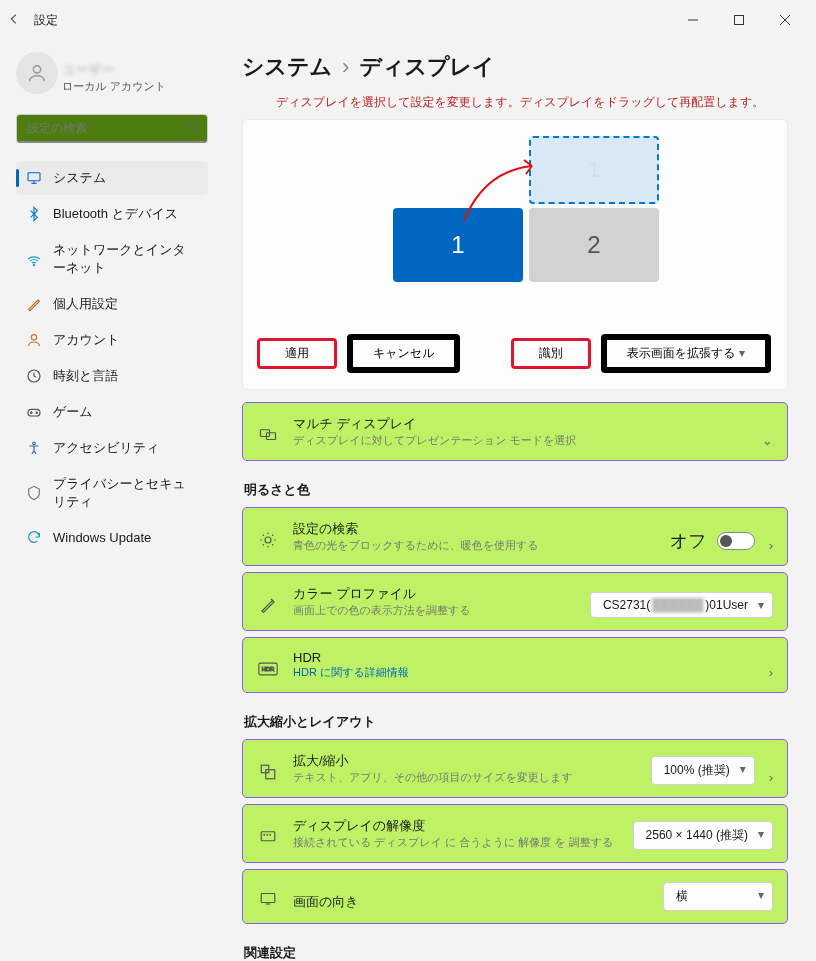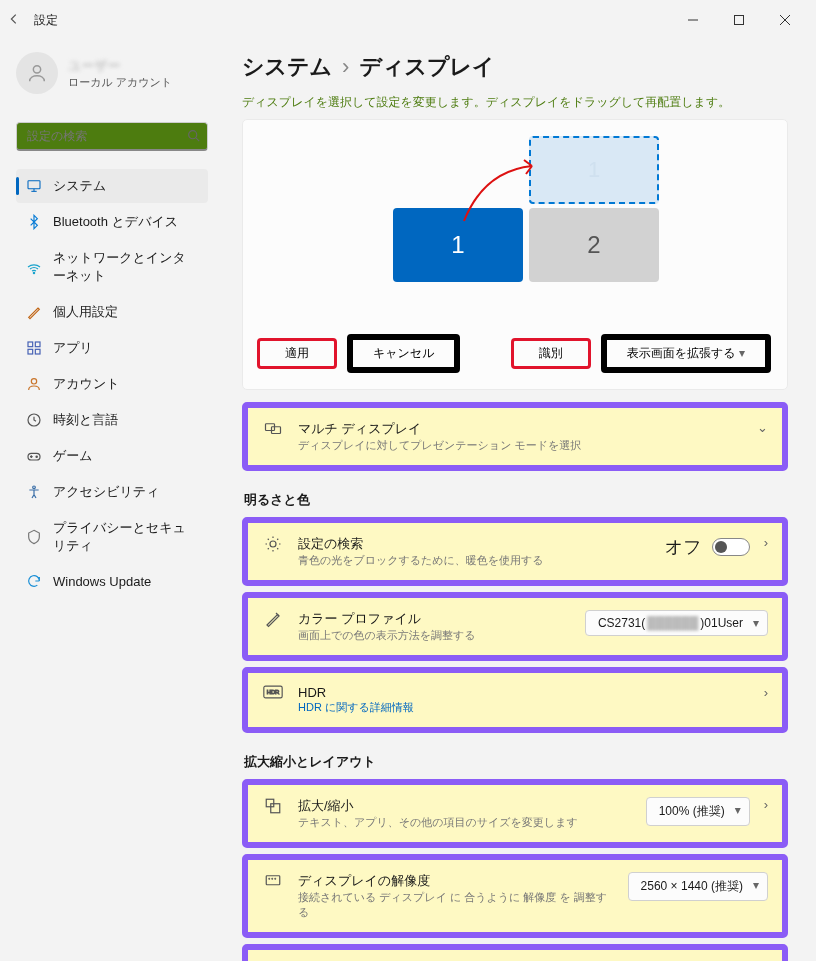--- a/index.html
+++ b/index.html
@@ -23,21 +23,21 @@
 .titlebar .wincontrols { margin-left: auto; display: flex; gap: 0; }
 .titlebar .winbtn { width: 46px; height: 32px; display:flex; align-items:center; justify-content:center; color:#333; cursor:pointer;}
 .main {
   display: flex;
   height: calc(100% - 40px);
 }
 .sidebar {
   width: 222px;
   padding: 12px 14px 0 16px;
 }
-.user { display:flex; align-items:center; gap:10px; margin-bottom: 28px;}
+.user { display:flex; align-items:flex-end; gap:4px; margin-bottom: 20px;}
 .avatar {
   width: 42px; height: 42px; border-radius: 50%;
   background: #e4e4e4; display:flex; align-items:center; justify-content:center;
   color: #999;
 }
 .user .name { font-size: 13px; color:#aaa; filter: blur(2px); }
 .user .sub { font-size: 11px; color:#555; }
 .searchwrap {
   position: relative; margin-bottom: 18px;
 }
@@ -61,21 +61,21 @@
   content:''; position:absolute; left:0; top:8px; bottom:8px; width:3px; background:#0067c0; border-radius:2px;
 }
 .nav-icon { width:16px; height:16px; display:flex; align-items:center; justify-content:center;}
 .content {
   flex: 1;
   padding: 12px 28px 20px 20px;
   overflow-y: auto;
 }
 .breadcrumb { display:flex; align-items:center; gap:10px; font-size:22px; font-weight:600; margin-bottom:12px;}
 .breadcrumb .sep { color:#888; font-weight:400;}
-.subtext { font-size:12px; color:#4d7c0f; margin-bottom:8px;}
+.subtext { font-size:12px; color:#b91c1c; margin-bottom:8px;margin-left:34px;}
 .card {
   background:#fcfcfc; border:1px solid #eaeaea; border-radius:5px; padding:16px;
 }
 .arrange {
   position:relative; height:180px;
 }
 .disp1 {
   position:absolute; left:134px; top:72px; width:130px; height:74px;
   background:#0067c0; color:#fff; display:flex; align-items:center; justify-content:center;
   font-size:24px; border-radius:4px;
@@ -98,22 +98,22 @@
 }
 .btn {
   background:#fcfcfc; border:6px solid #000000; border-radius:4px;
   padding:5px 20px; font-size:12px; cursor:pointer;
 }
 .btn.drop::after { content:' \25BE'; color:#666;}
 .hlred { outline:3px solid #e1142c; outline-offset:-1px; border-radius:2px; padding:0;}
 .hlred .btn{ border:none; border-radius:0;}
 .spacer{flex:1;}
 .settingrow {
-  background:#fef9c3; border:6px solid #8b5cf6; border-radius:5px;
-  display:flex; align-items:flex-start; padding:12px 14px; gap:14px; margin-top:6px;
+  background:#bef264; border:1px solid #8b5cf6; border-radius:5px;
+  display:flex; align-items:flex-end; padding:12px 14px; gap:14px; margin-top:6px;
 }
 .settingrow:first-of-type{margin-top:0;}
 .settingrow .ricon { width:22px; text-align:center; color:#555; font-size:16px;}
 .settingrow .rbody { flex:1;}
 .settingrow .rtitle { font-size:13px;}
 .settingrow .rsub { font-size:11px; color:#777;}
 .settingrow .rlink { font-size:11px; color:#0067c0;}
 .settingrow .rctrl { display:flex; align-items:center; gap:10px; font-size:18px;}
 .settingrow .chev { color:#666; font-size:13px; cursor:pointer;}
 .sectionhdr { font-size:13px; font-weight:600; margin:20px 0 8px 2px;}
@@ -212,31 +212,20 @@
         <div class="nav-item">
           <span class="nav-icon">
             <svg width="16" height="16" viewBox="0 0 24 24" fill="none" stroke="#c06515" stroke-width="1.8">
               <path d="M4 20L18 6l2 2L6 22z"></path>
             </svg>
           </span>
           <span>個人用設定</span>
         </div>
         <div class="nav-item">
           <span class="nav-icon">
-            <svg width="16" height="16" viewBox="0 0 24 24" fill="none" stroke="#4762b5" stroke-width="1.8">
-              <rect x="3" y="3" width="7" height="7"></rect>
-              <rect x="14" y="3" width="7" height="7"></rect>
-              <rect x="3" y="14" width="7" height="7"></rect>
-              <rect x="14" y="14" width="7" height="7"></rect>
-            </svg>
-          </span>
-          <span>アプリ</span>
-        </div>
-        <div class="nav-item">
-          <span class="nav-icon">
             <svg width="16" height="16" viewBox="0 0 24 24" fill="none" stroke="#c9752b" stroke-width="1.8">
               <circle cx="12" cy="8" r="4"></circle>
               <path d="M4 21c0-4 4-6 8-6s8 2 8 6"></path>
             </svg>
           </span>
           <span>アカウント</span>
         </div>
         <div class="nav-item">
           <span class="nav-icon">
             <svg width="16" height="16" viewBox="0 0 24 24" fill="none" stroke="#555" stroke-width="1.8">

